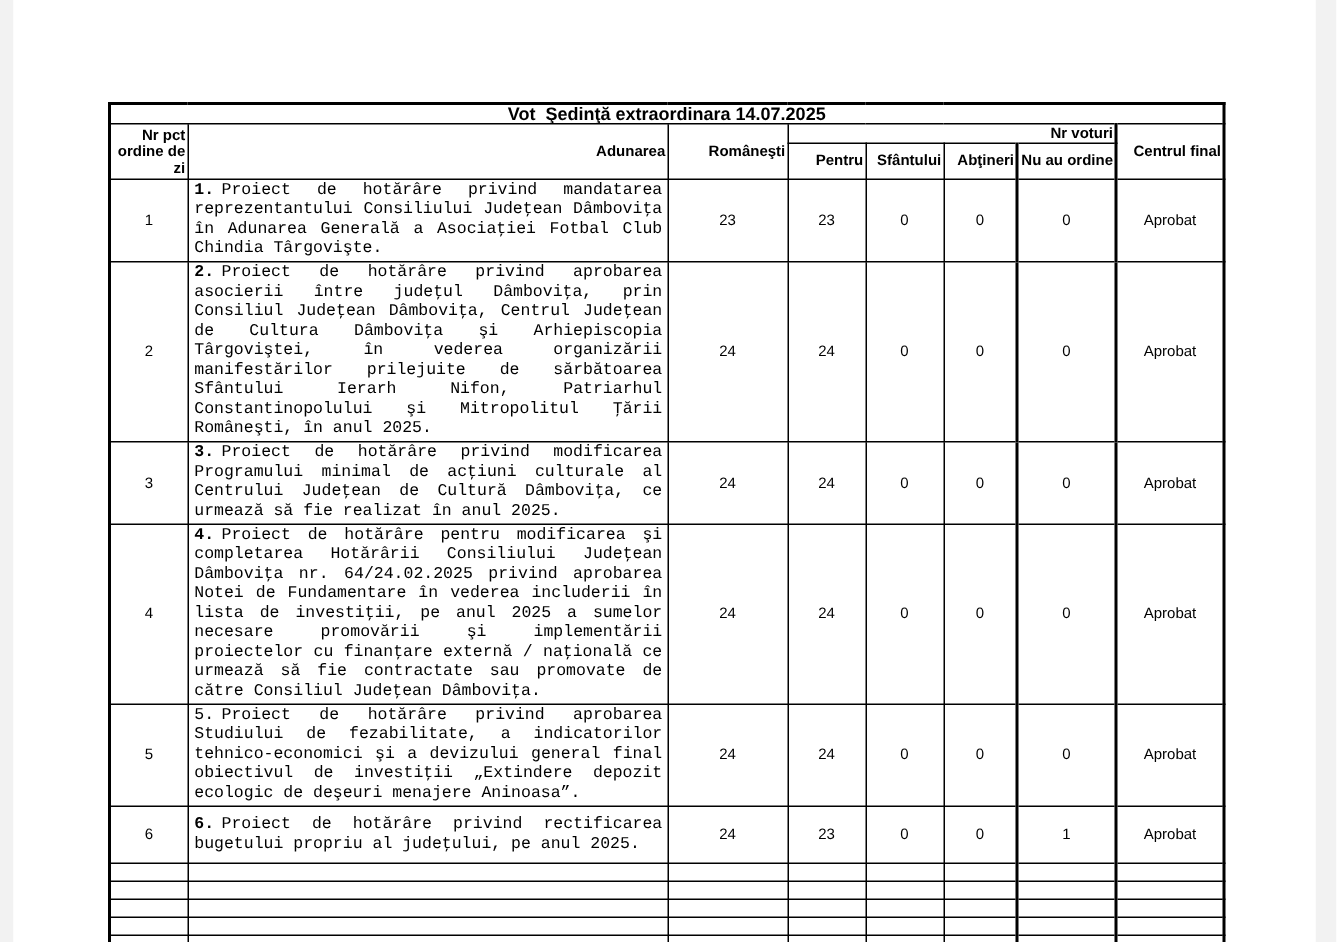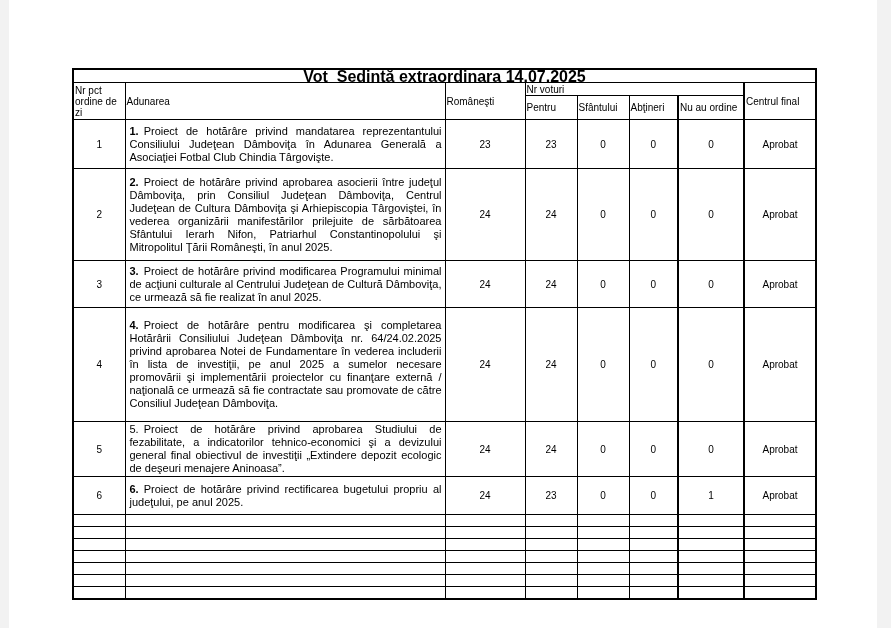--- a/index.html
+++ b/index.html
@@ -26,38 +26,38 @@
   }
   th, td {
     border: 1px solid #000;
     padding: 0;
     overflow: hidden;
     vertical-align: middle;
   }
   .bl2 { border-left-width: 2px; }
   tr.title-row th {
     height: 12px;
-    font-size: 16px; font-weight: bold;
+    font-size: 12px; font-weight: bold;
     text-align: center;
     white-space: pre;
   }
   thead th {
-    font-size: 10px; font-weight: normal;
-    text-align: left; line-height: 11px;
+    font-size: 10px; font-weight: bold;
+    text-align: right; line-height: 11px;
     padding: 0 1px;
   }
   tr.hdr-a { height: 13px; }
   tr.hdr-b { height: 24px; }
   td.c {
     text-align: center;
     font-size: 10px;
     font-family: "Liberation Sans", sans-serif;
   }
   td.desc {
-    font-family: Liberation Sans, sans-serif;
+    font-family: Liberation Mono, monospace;
     font-size: 11px; line-height: 13px;
     text-align: justify;
     padding: 1px 3px 1px 4px;
   }
   .lead { margin-right: 5px; }
   .lead.bold { font-weight: bold; }
   #data-rows tr:nth-child(1) { height: 49px; }
   #data-rows tr:nth-child(2) { height: 92px; }
   #data-rows tr:nth-child(3) { height: 47px; }
   #data-rows tr:nth-child(4) { height: 114px; }

